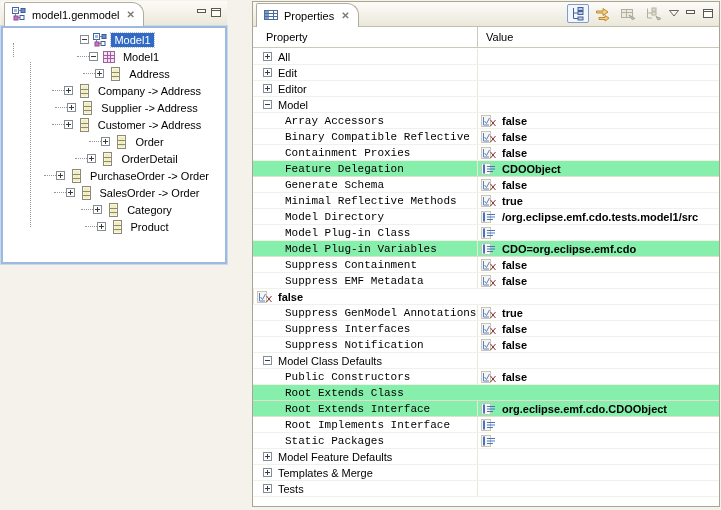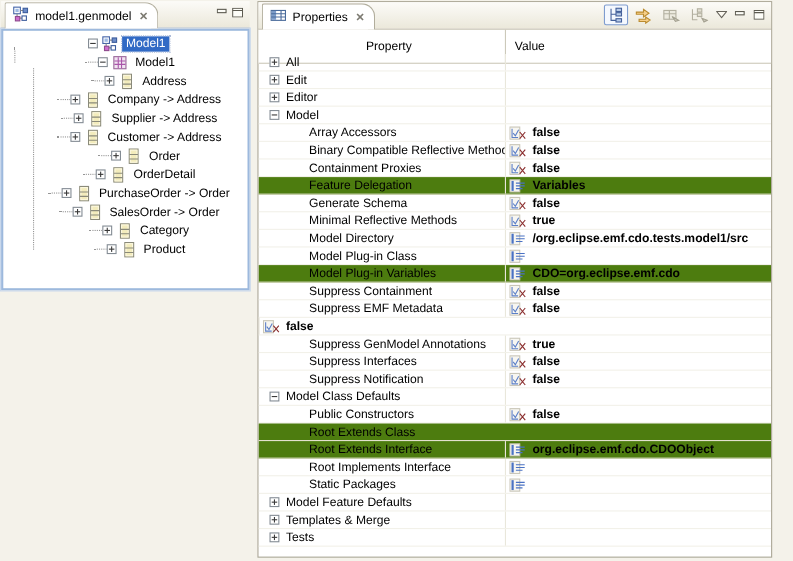--- a/index.html
+++ b/index.html
@@ -59,36 +59,35 @@
   .expand.plus::after { content: ""; position: absolute; top: 1px; bottom: 1px; left: 3px; width: 1px; background: #3a3a3a; }
   .tree-icon { width: 16px; height: 16px; margin: 0 3px 0 3px; flex: 0 0 16px; }
   .tree-label { padding: 1px 3px; }
   .tree-label.selected { background: #316ac5; color: #fff; outline: 1px dotted #aebcd8; }
   .vline { position: absolute; width: 0; border-left: 1px dotted #959595; }
   #vlineA { left: 10px; top: 15px; height: 14px; }
   #vlineB { left: 27px; top: 34px; height: 165px; }
 
   
   .props-panel {
-    position: absolute; left: 234px; top: 1px; width: 468px; height: 506px;
+    position: absolute; left: 252px; top: 1px; width: 468px; height: 506px;
     background: #fff;
     border: 1px solid #a9a593;
-    text-align: center;
   }
   .props-tools { margin-left: auto; display: flex; align-items: center; gap: 3px; padding: 0 4px 3px 0; }
-  .props-header { display: flex; height: 31px; align-items: center; border-bottom: 1px solid #ccc9ba; background: #fff; }
+  .props-header { display: flex; height: 21px; align-items: center; border-bottom: 1px solid #ccc9ba; background: #fff; }
   .col-prop { width: 224px; padding-left: 13px; flex: 0 0 224px; }
   .col-val { flex: 1; padding-left: 8px; border-left: 1px solid #ccc9ba; height: 100%; display: flex; align-items: center; }
   .props-rows { position: absolute; top: 47px; left: 0; right: 0; bottom: 0; overflow: hidden; }
   .prow { display: flex; height: 16px; align-items: center; border-bottom: 1px solid #f2f1e9; }
-  .prow.hl { background: #4d7c0f; border-bottom-color: #e2e0cd; }
+  .prow.hl { background: #86efac; border-bottom-color: #e2e0cd; }
   .pcell { width: 224px; flex: 0 0 224px; height: 100%; display: flex; align-items: center; overflow: hidden; white-space: nowrap; }
   .prow.category .pcell .expand { margin-left: 10px; }
   .prow.category .plabel { margin-left: 6px; }
-  .prow.prop .plabel { margin-left: 46px; }
+  .prow.prop .plabel { margin-left: 32px; font-family: Liberation Mono, monospace; }
   .vcell { flex: 1; height: 100%; display: flex; align-items: center; gap: 5px; border-left: 1px solid #e9e7db; overflow: hidden; white-space: nowrap; padding-left: 3px; font-weight: bold; }
   .val-icon { width: 16px; height: 14px; flex: 0 0 16px; }
   .val-icon.hidden { visibility: hidden; }
 </style>
 </head>
 <body>
 
 <div class="editor-panel">
   <div class="tabbar">
     <div class="tab">
@@ -421,21 +420,21 @@
     <span class="pcell">
 
       <span class="plabel">Feature Delegation</span>
     </span>
     <span class="vcell">
       <span class="val-icon"><svg width="16" height="14" viewBox="0 0 16 14">
               <rect x="0.5" y="1.5" width="9" height="11" fill="#f7f6f1" stroke="#c9c6b8"></rect>
               <rect x="2" y="2.5" width="2" height="9" fill="#4a72c4"></rect>
               <path d="M6 4.5 H14 M6 7 H14 M6 9.5 H12" stroke="#4a72c4" fill="none"></path>
             </svg></span>
-      <span class="vtext">Variables</span>
+      <span class="vtext">CDOObject</span>
     </span>
   </div>
       <div class="prow prop">
     <span class="pcell">
 
       <span class="plabel">Generate Schema</span>
     </span>
     <span class="vcell">
       <span class="val-icon"><svg width="16" height="14" viewBox="0 0 16 14">
               <rect x="0.5" y="1.5" width="9" height="11" fill="#f7f6f1" stroke="#c9c6b8"></rect>

